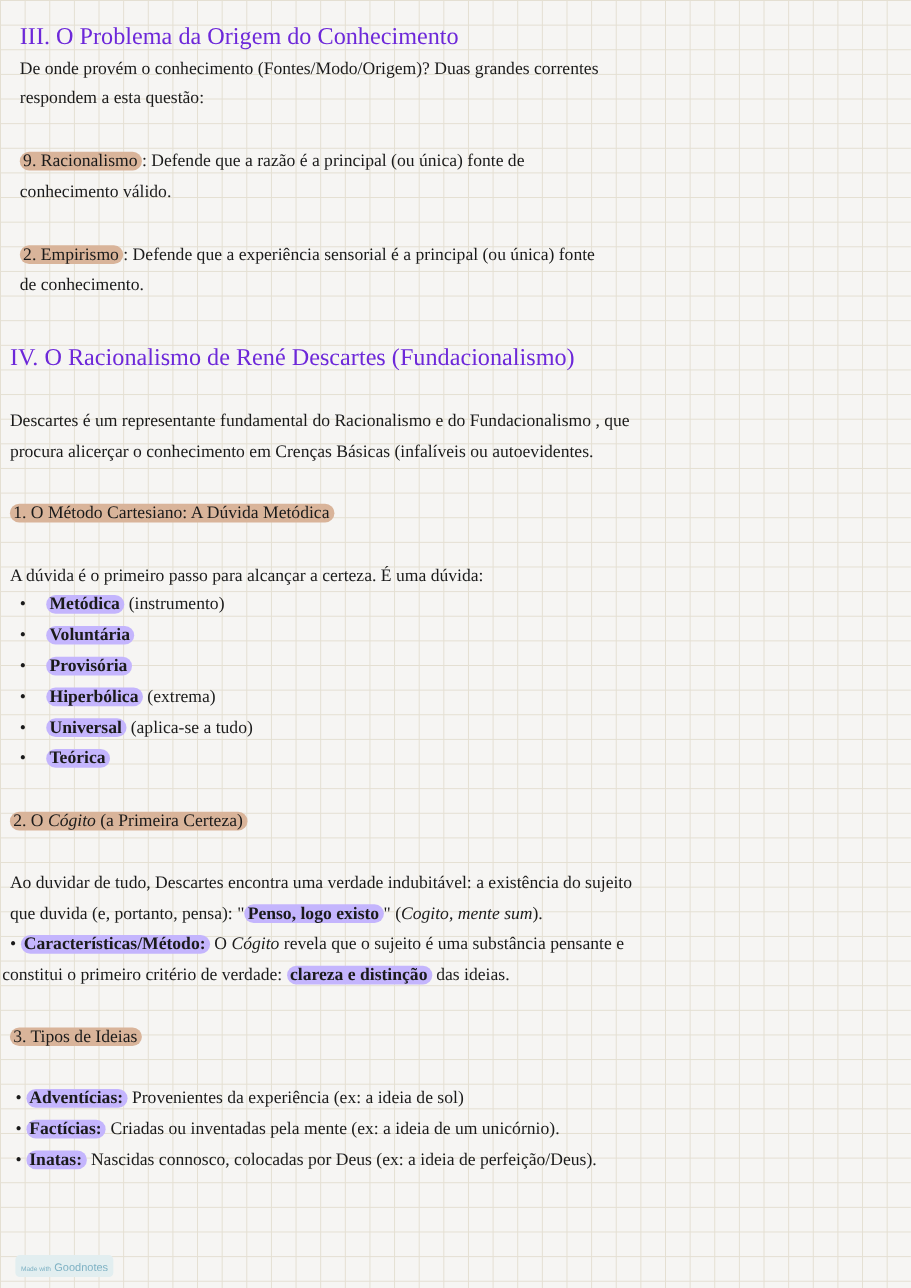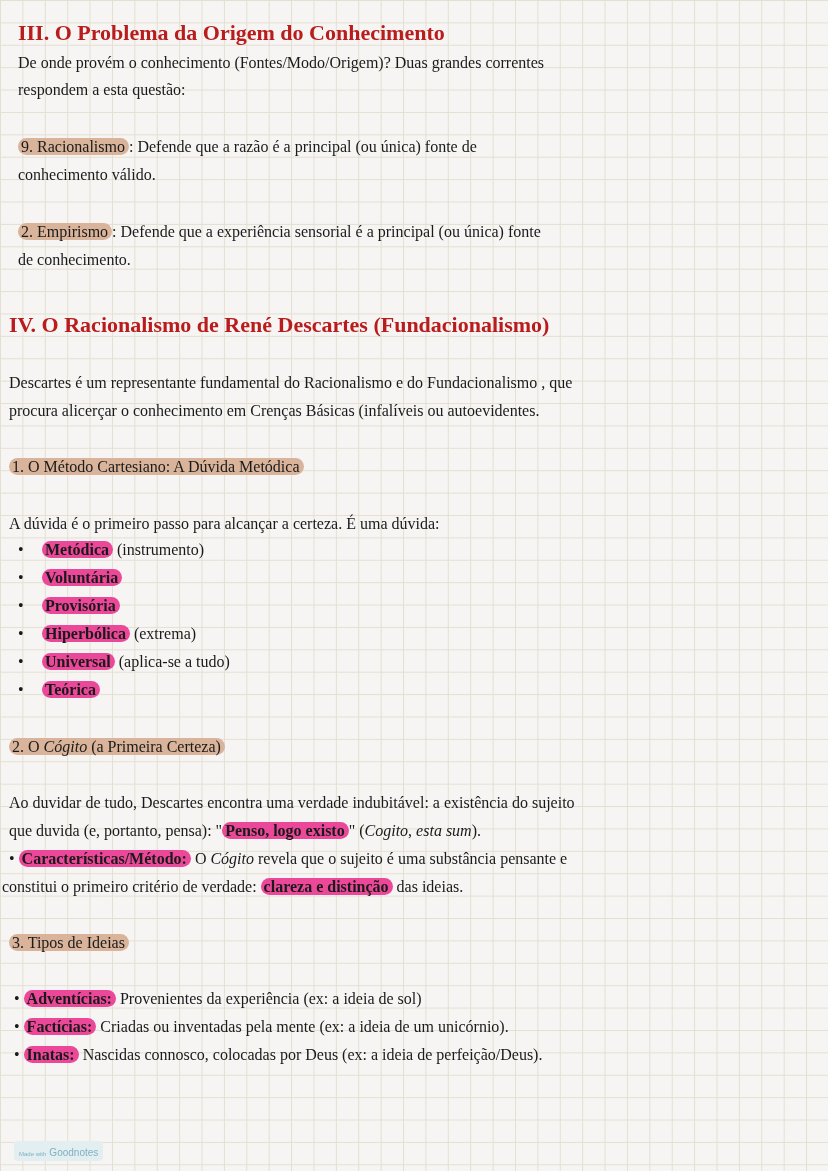--- a/index.html
+++ b/index.html
@@ -8,24 +8,24 @@
     background-color:#f6f5f3;
     background-image:
       linear-gradient(to right, #e4dfd2 1px, transparent 1px),
       linear-gradient(to bottom, #e4dfd2 1px, transparent 1px);
     background-size:22.4px 22.4px;
     background-position:0 0;
     font-family:"Liberation Serif", "DejaVu Serif", serif;
     color:#1a1a1a;
   }
   .abs { position:absolute; white-space:nowrap; }
-  .h { color:#b91c1c; font-weight:bold; font-size:22px; }
+  .h { color:#6d28d9; font-weight:normal; font-size:22px; }
   .t { font-size:16px; line-height:28px; }
   .hl { background:#d9b49a; border-radius:10px; padding:0 4px 0 3px; }
-  .hl2 { background:#ec4899; border-radius:10px; padding:0 4px 0 3px; }
+  .hl2 { background:#c4b5fd; border-radius:10px; padding:0 4px 0 3px; }
   b { font-weight:bold; }
   .bullet { display:inline-block; width:24px; }
   .wm {
     position:absolute; left:14px; top:1141px;
     background:#e2eef0; border-radius:4px; padding:1px 5px;
     font-family:"Liberation Sans", sans-serif; color:#7fb2c4;
   }
   .wm .small { font-size:6px; margin-right:3px; }
   .wm .big { font-size:10px; }
 </style>
@@ -62,21 +62,21 @@
   <div><span class="bullet">•</span><b class="hl2">Hiperbólica</b><span> (extrema)</span></div>
   <div><span class="bullet">•</span><b class="hl2">Universal</b><span> (aplica-se a tudo)</span></div>
   <div><span class="bullet">•</span><b class="hl2">Teórica</b><span></span></div>
 </div>
 
 <div class="abs t" style="left:9px;top:733px;">
   <span class="hl"><span>2. O </span><i>Cógito</i><span> (a Primeira Certeza)</span></span>
 </div>
 <div class="abs t" style="left:9px;top:789px;">Ao duvidar de tudo, Descartes encontra uma verdade indubitável: a existência do sujeito</div>
 <div class="abs t" style="left:9px;top:817px;">
-  <span>que duvida (e, portanto, pensa): "</span><b class="hl2">Penso, logo existo</b><span>" (</span><i>Cogito</i><span>, </span><i>esta sum</i><span>).</span>
+  <span>que duvida (e, portanto, pensa): "</span><b class="hl2">Penso, logo existo</b><span>" (</span><i>Cogito</i><span>, </span><i>mente sum</i><span>).</span>
 </div>
 <div class="abs t" style="left:9px;top:845px;">
   <span>• </span><b class="hl2">Características/Método:</b><span> O </span><i>Cógito</i><span> revela que o sujeito é uma substância pensante e</span>
 </div>
 <div class="abs t" style="left:2px;top:873px;">
   <span>constitui o primeiro critério de verdade: </span><b class="hl2">clareza e distinção</b><span> das ideias.</span>
 </div>
 
 <div class="abs t" style="left:9px;top:929px;">
   <span class="hl">3. Tipos de Ideias</span>

